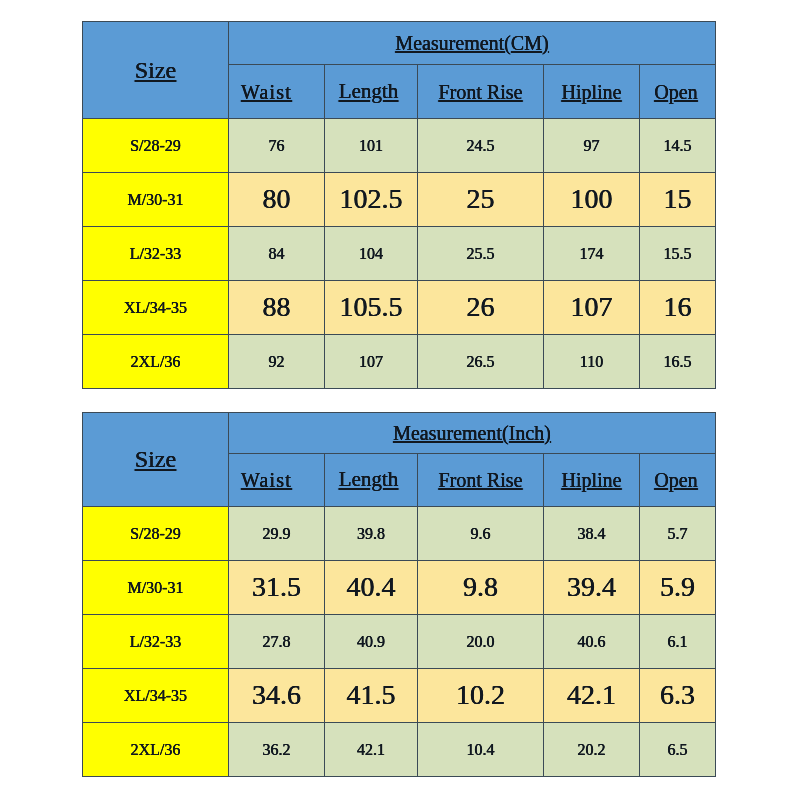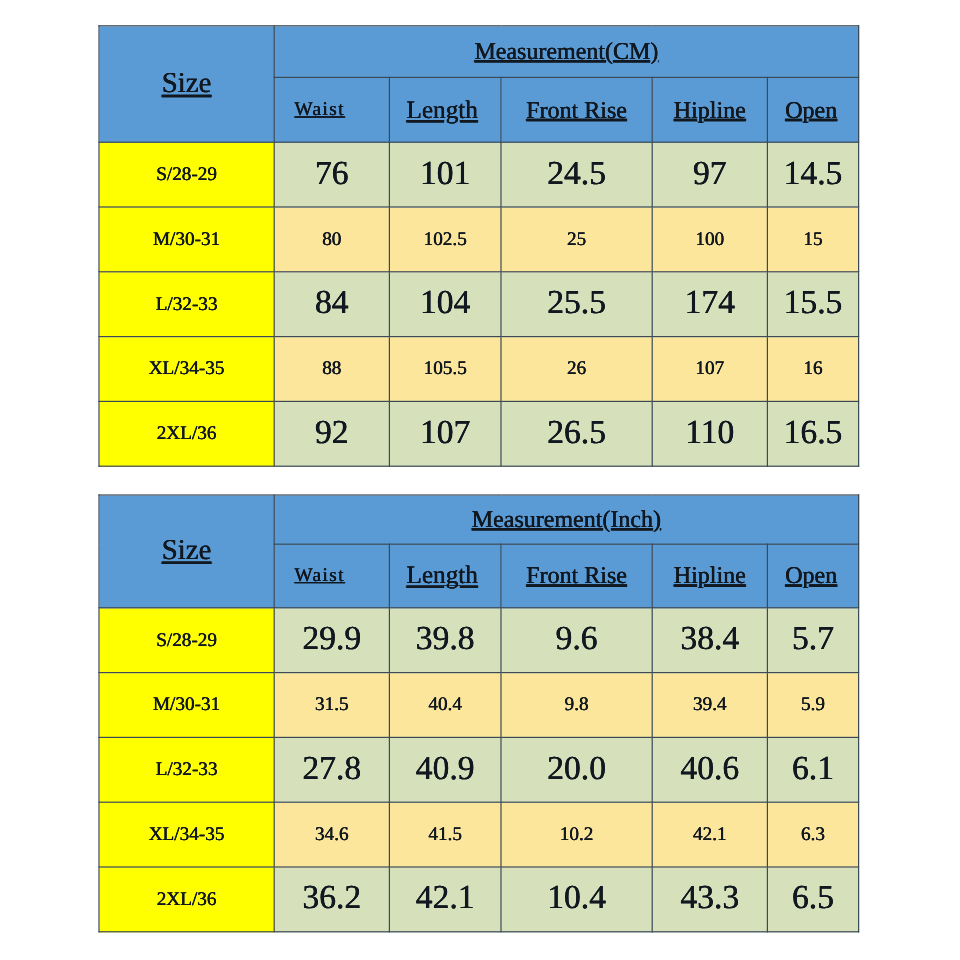--- a/index.html
+++ b/index.html
@@ -45,27 +45,27 @@
   .col-c1    { width: 96px; }
   .col-c2    { width: 93px; }
   .col-c3    { width: 126px; }
   .col-c4    { width: 96px; }
   .col-c5    { width: 76px; }
 
   td.hdr            { background: #5b9bd5; }
   td.measure-title  { font-size: 20px; }
   td.colhdr         { font-size: 20px; }
   
-  td.colhdr-waist   { font-size: 16px; letter-spacing: 1.2px; text-indent: -20px; }
+  td.colhdr-waist   { font-size: 20px; letter-spacing: 1.2px; text-indent: -20px; }
   td.colhdr-length  { font-size: 21px; text-indent: -5px; }
   td.colhdr-open    { text-indent: -3px; }
   td.sizehdr        { font-size: 24px; }
   td.sizecell       { background: #ffff00; font-size: 16px; }
-  td.vgreen         { background: #d6e1bc; font-size: 28px; }
-  td.vtan           { background: #fce69c; font-size: 16px; }
+  td.vgreen         { background: #d6e1bc; font-size: 16px; }
+  td.vtan           { background: #fce69c; font-size: 28px; }
 
   #table-cm   tr.row-unit td { height: 42px; }
   #table-cm   tr.row-cols td { height: 53px; }
   #table-cm   tr.row-data td { height: 53px; }
   #table-inch tr.row-unit td { height: 40px; }
   #table-inch tr.row-cols td { height: 52px; }
   #table-inch tr.row-data td { height: 53px; }
 </style>
 <style>table.sizetable { border-color: #3b4a56; }
 table.sizetable td { border-color: #3b4a56; color: #111820; text-shadow: 0.18px 0 0 #111820, -0.18px 0 0 #111820; }
@@ -193,19 +193,19 @@
         <td class="vtan">41.5</td>
         <td class="vtan">10.2</td>
         <td class="vtan">42.1</td>
         <td class="vtan">6.3</td>
       </tr>
       <tr class="row-data">
         <td class="sizecell">2XL/36</td>
         <td class="vgreen">36.2</td>
         <td class="vgreen">42.1</td>
         <td class="vgreen">10.4</td>
-        <td class="vgreen">43.3</td>
+        <td class="vgreen">20.2</td>
         <td class="vgreen">6.5</td>
       </tr>
     </tbody>
   </table>
 
 </div>
 
 </body></html>

